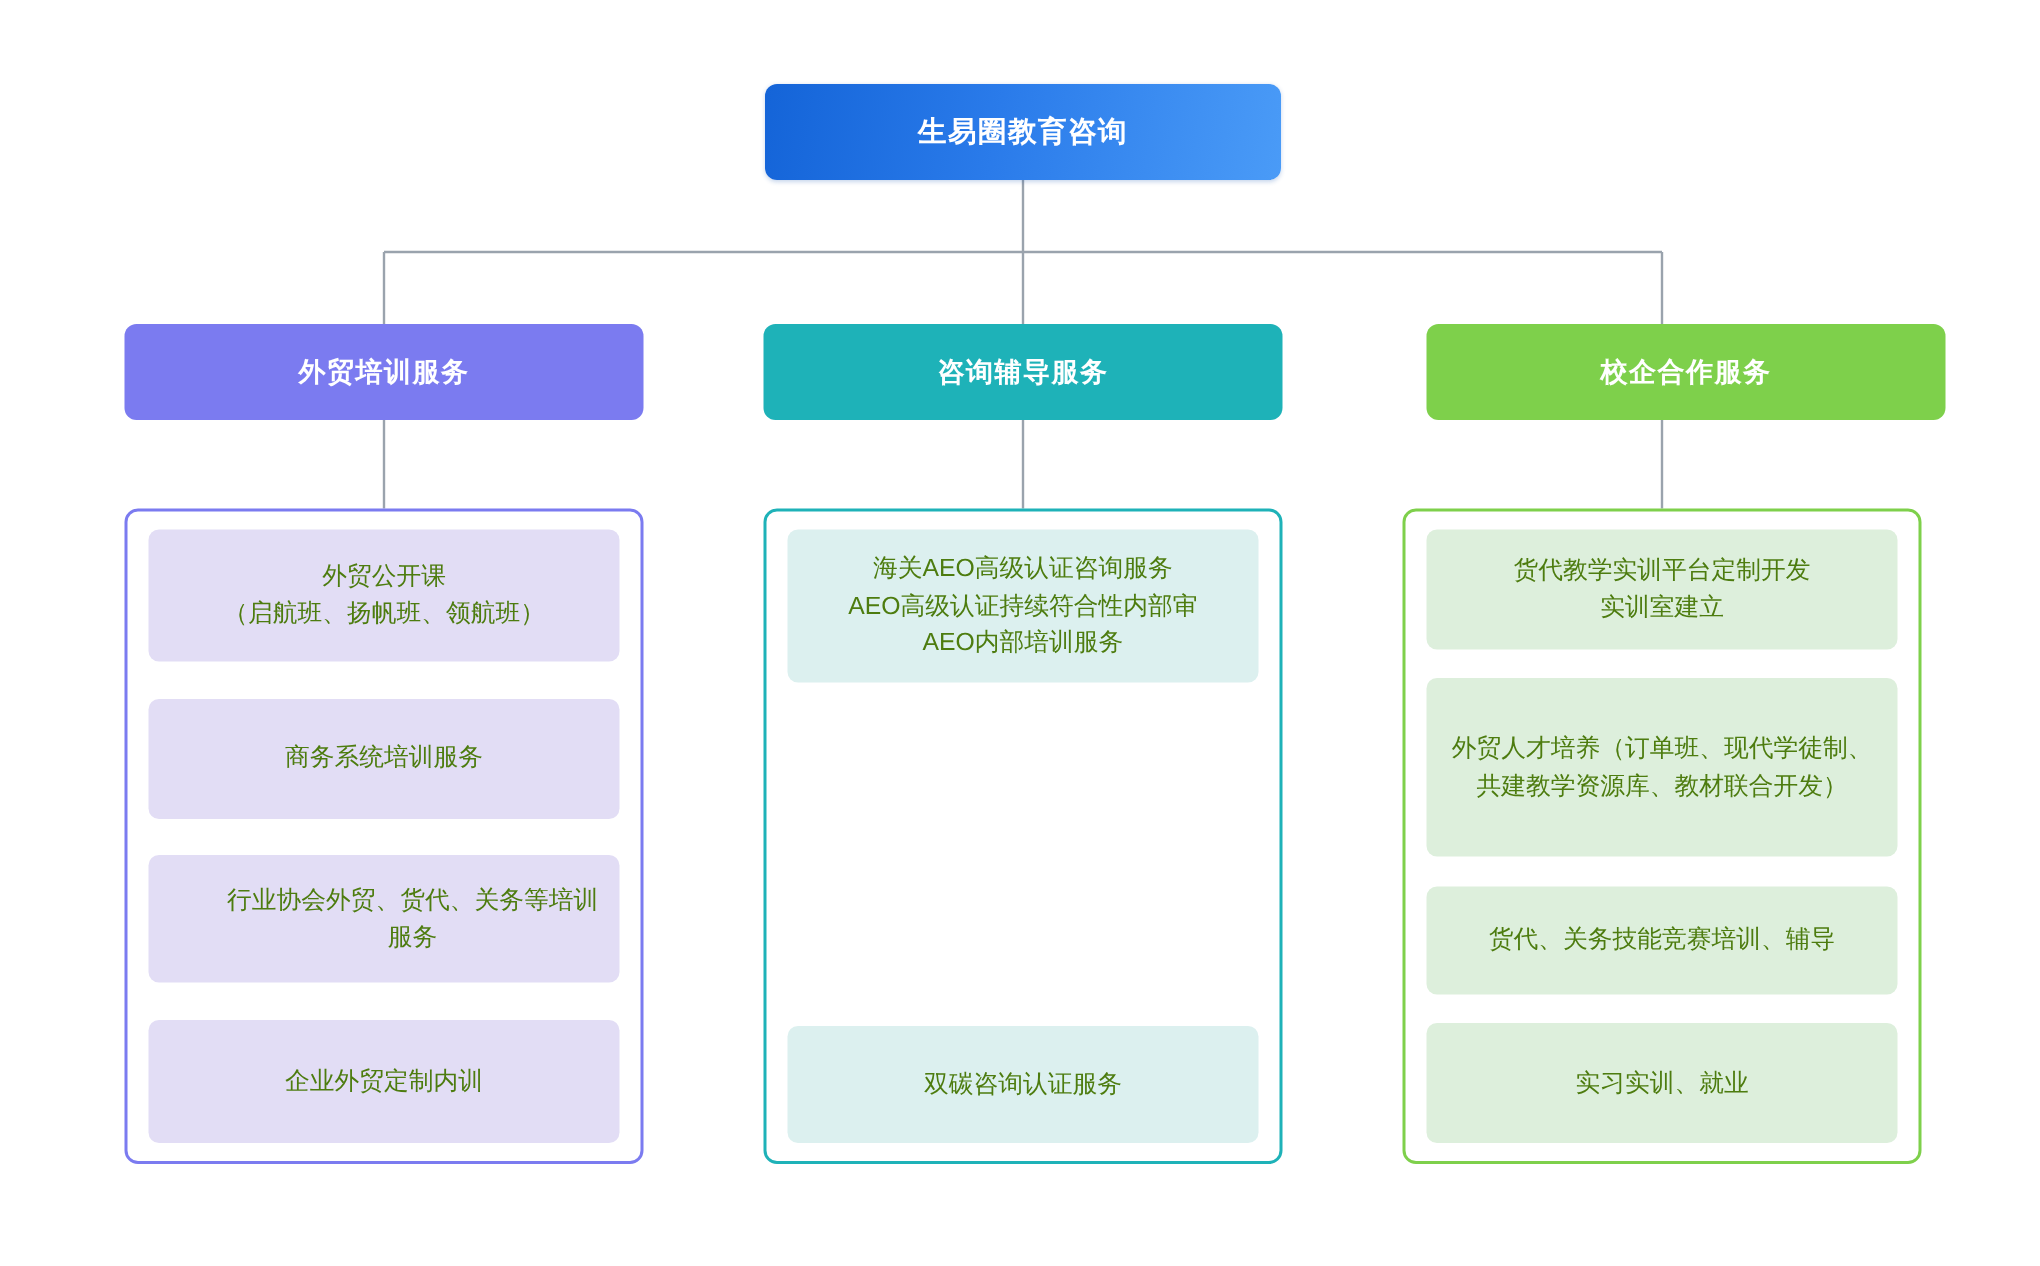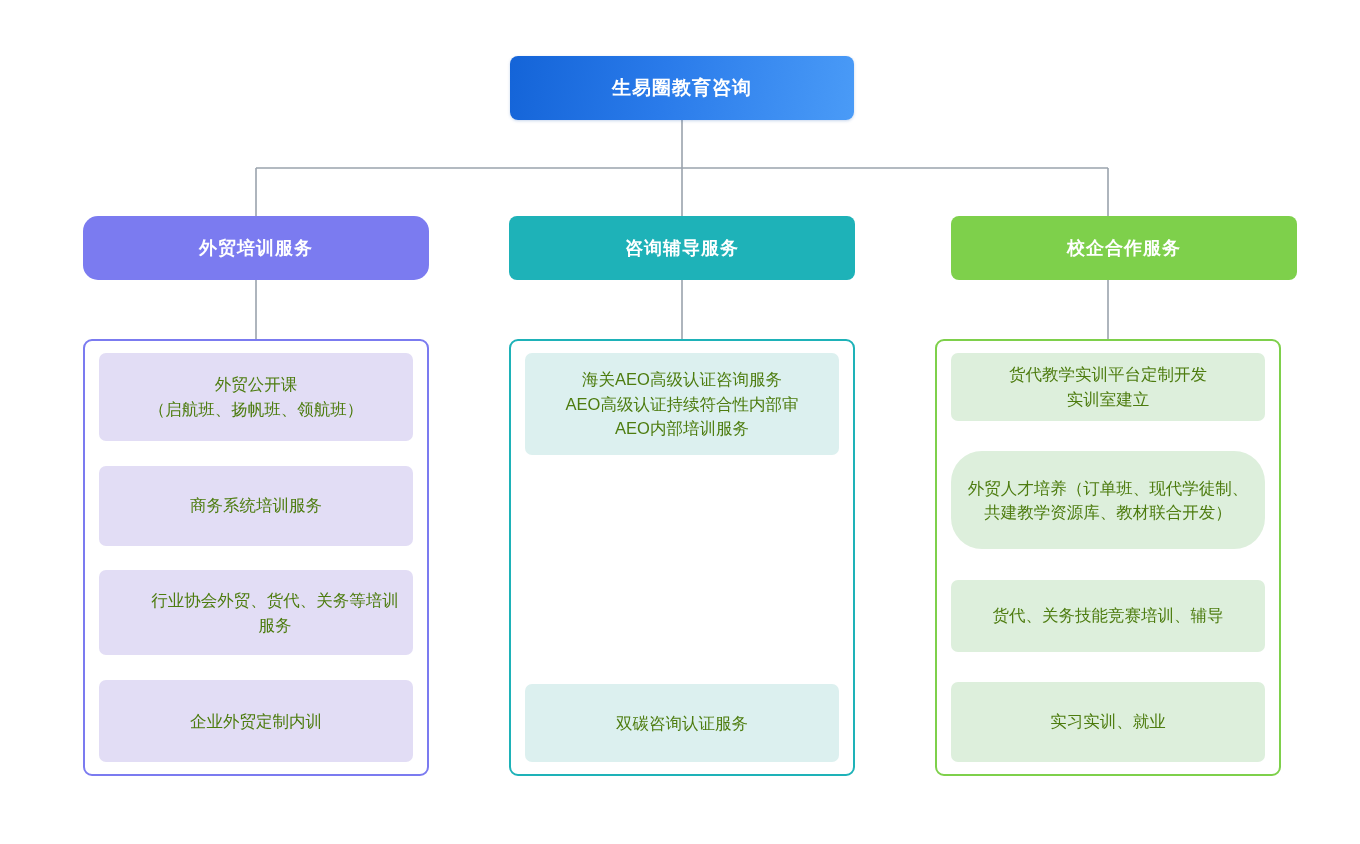--- a/index.html
+++ b/index.html
@@ -67,21 +67,21 @@
     height: 64px;
     border-radius: 8px;
     display: flex;
     align-items: center;
     justify-content: center;
     color: #ffffff;
     font-size: 18px;
     font-weight: bold;
     letter-spacing: 1px;
   }
-  .cat-header.purple { background: #7b7bf0; border-radius: 15px; }
+  .cat-header.purple { background: #7b7bf0; }
   .cat-header.teal   { background: #1eb2b8; }
   .cat-header.green  { background: #7ed04b; margin-left: 16px; }
 
   .items-box {
     position: absolute;
     top: 339px;
     left: 0;
     width: 346px;
     height: 437px;
     box-sizing: border-box;
@@ -118,24 +118,24 @@
   .col-left   .item-card:nth-child(1) { height: 88px; }
   .col-left   .item-card:nth-child(2) { height: 80px; }
   .col-left   .item-card:nth-child(3) { height: 85px; padding-left: 48px; }
   .col-left   .item-card:nth-child(4) { height: 82px; }
 
   .col-middle .item-card:nth-child(1) { height: 102px; }
   .col-middle .item-card:nth-child(2) { height: 78px; }
   .col-middle .item-card:nth-child(3) { height: 78px; }
   .col-middle .item-card:nth-child(4) { height: 78px; }
 
-  .col-right  .item-card:nth-child(1) { height: 68px; }
-  .col-right  .item-card:nth-child(2) { height: 98px; border-radius: 31px; }
+  .col-right  .item-card:nth-child(1) { height: 80px; }
+  .col-right  .item-card:nth-child(2) { height: 119px; }
   .col-right  .item-card:nth-child(3) { height: 72px; }
-  .col-right  .item-card:nth-child(4) { height: 80px; font-family: Liberation Serif, serif; }
+  .col-right  .item-card:nth-child(4) { height: 80px; }
 </style>
 </head>
 <body>
 
 <div id="chart-root">
 
   <svg id="connector-layer" width="1360" height="844" viewBox="0 0 1360 844">
 
     <line x1="682" y1="120" x2="682" y2="168" stroke="#9aa3ad" stroke-width="1.6"></line>
 

